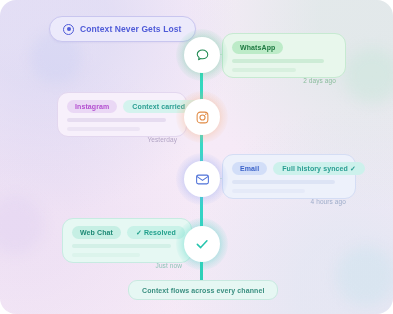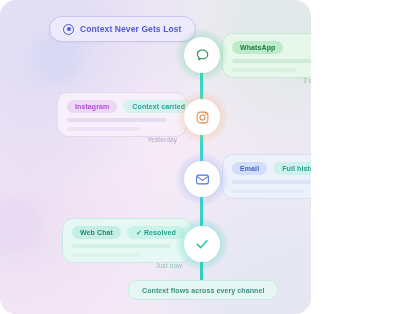--- a/index.html
+++ b/index.html
@@ -2,21 +2,21 @@
 <html><head>
 <meta charset="utf-8">
 <style>
   html,body{margin:0;padding:0;}
   body{
     width:393px;height:314px;overflow:hidden;
     font-family:"Liberation Sans", sans-serif;
     background:#ffffff;
   }
   #stage{
-    position:relative;width:311px;height:314px;
+    position:relative;width:393px;height:314px;
     border-radius:16px;overflow:hidden;
     background:
       radial-gradient(circle at 12% 8%, rgba(196,202,240,.40) 0 14%, rgba(196,202,240,0) 42%),
       radial-gradient(circle at 96% 6%, rgba(180,228,205,.30) 0 12%, rgba(180,228,205,0) 40%),
       radial-gradient(circle at 90% 92%, rgba(190,225,235,.28) 0 12%, rgba(190,225,235,0) 40%),
       radial-gradient(circle at 6% 70%, rgba(214,196,235,.22) 0 12%, rgba(214,196,235,0) 42%),
       linear-gradient(160deg,#f8ecf8 0%,#f6eaf7 45%,#f5e9f6 100%);
   }
   .blob{position:absolute;border-radius:50%;pointer-events:none;}
   .blob-a{left:30px;top:32px;width:52px;height:52px;background:rgba(200,206,242,.32);filter:blur(6px);}

